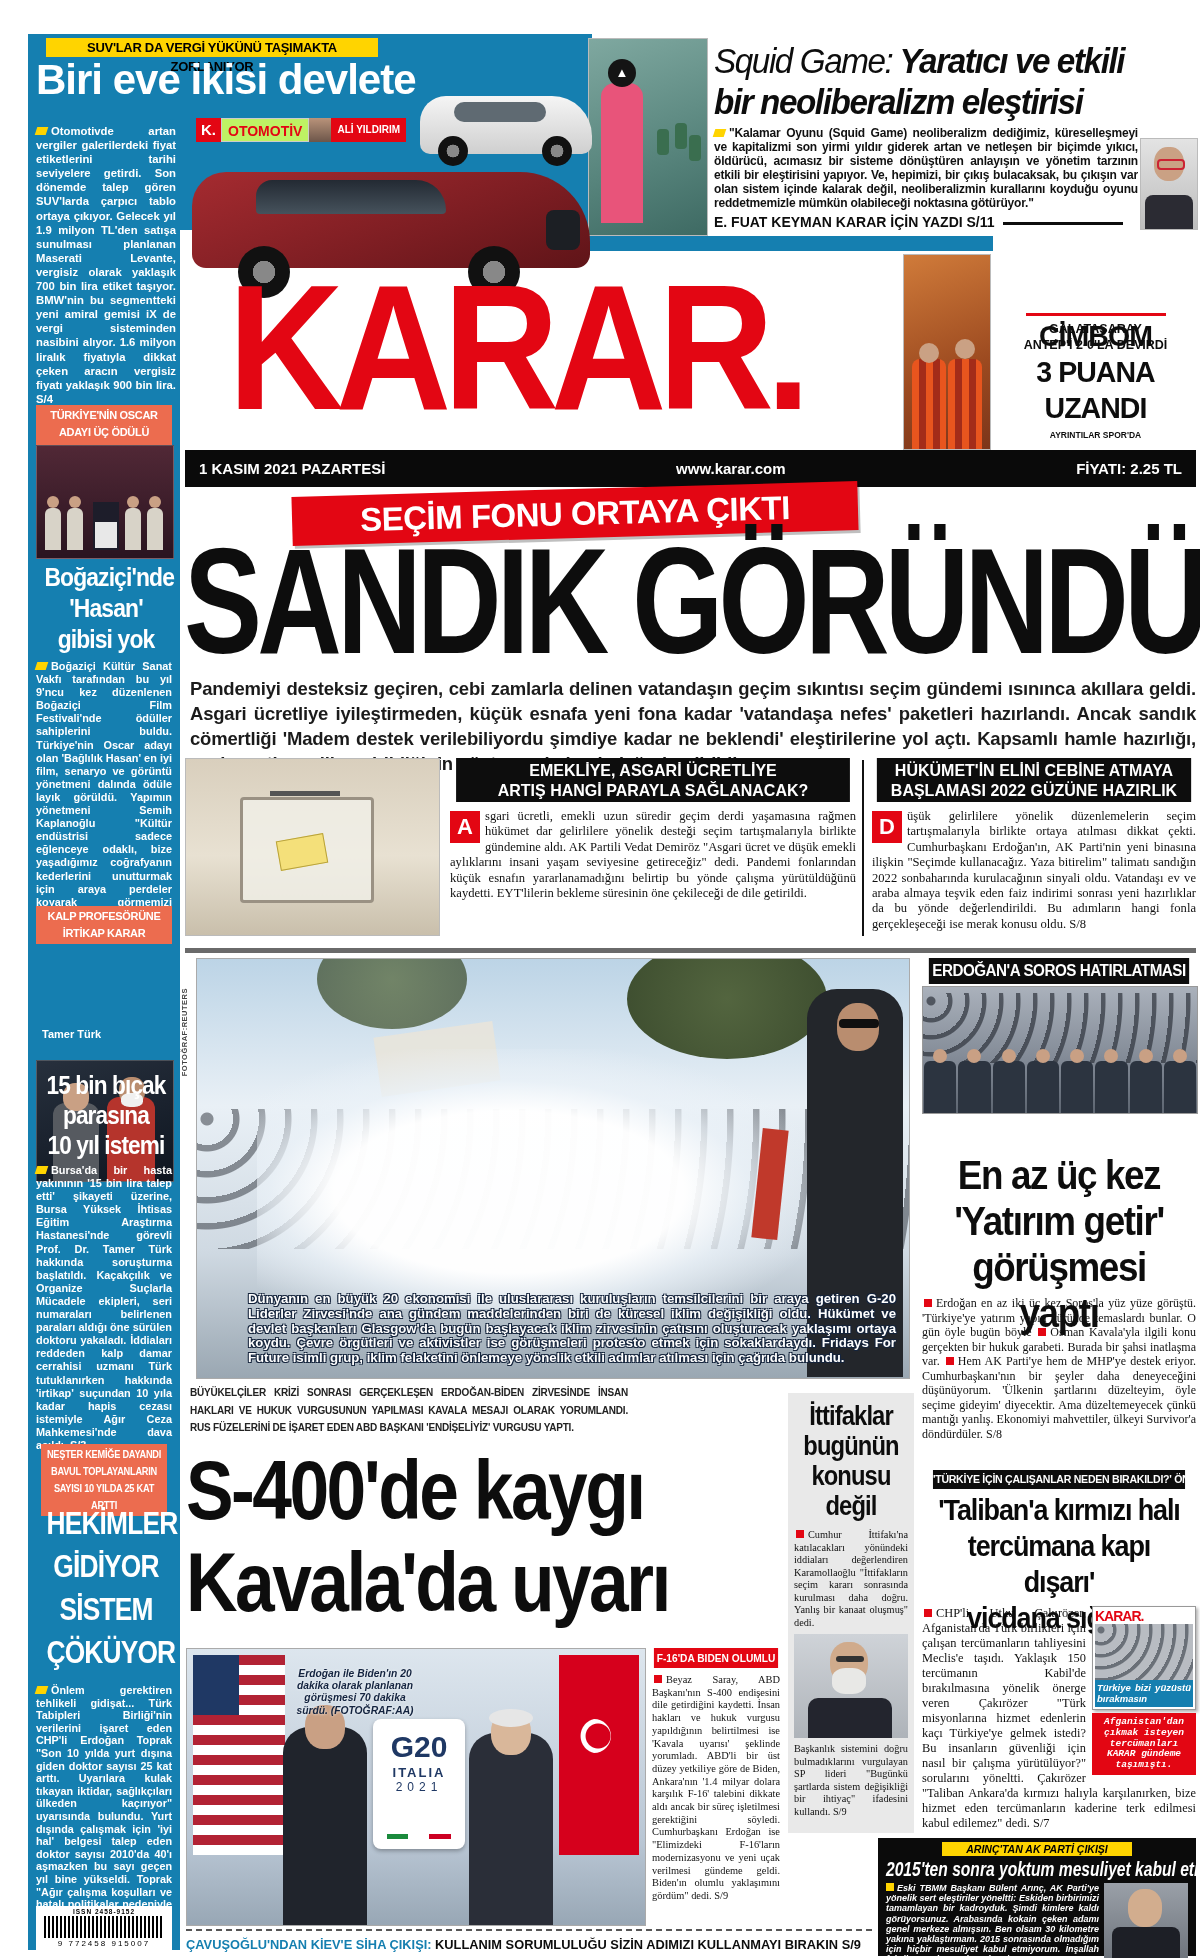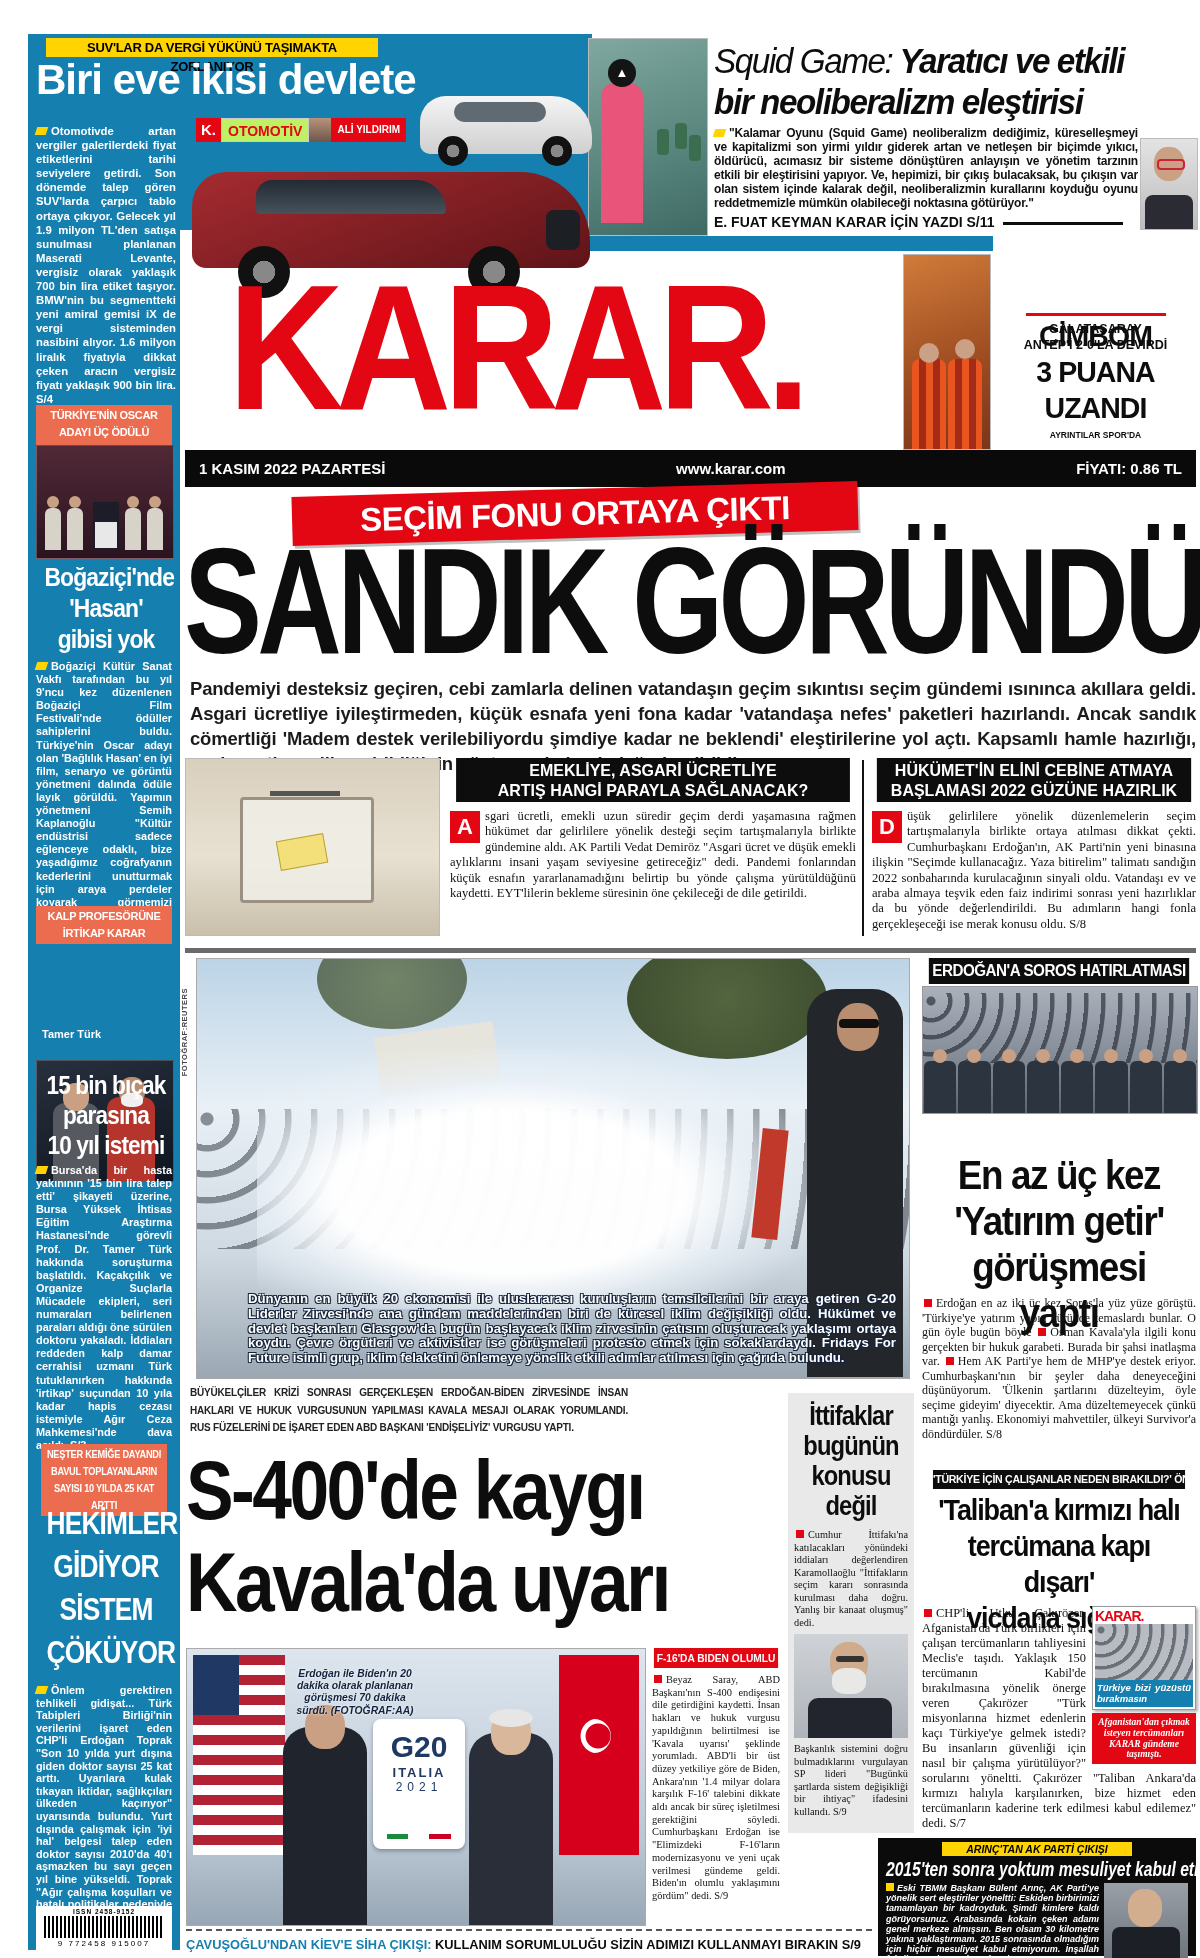--- a/index.html
+++ b/index.html
@@ -136,21 +136,21 @@
   #taliban-headline{left:922px;top:1492px;width:274px;font-size:29px;font-weight:600;line-height:36px;text-align:center;
       color:#0a0a0a;letter-spacing:-1.2px;transform:scaleX(.93);}
   #taliban-body{left:922px;top:1606px;width:274px;height:228px;font-size:12.4px;line-height:15px;text-align:justify;color:#111;}
   #karar-inset{float:right;width:104px;margin:0 0 4px 6px;}
   #karar-inset .mini{border:1px solid #999;background:#fff;padding:2px;box-shadow:2px 2px 3px rgba(0,0,0,.3);}
   #karar-inset .mlogo{color:#e30613;font-weight:800;font-size:14px;font-family:"Liberation Sans",sans-serif;letter-spacing:-1px;}
   #karar-inset .mphoto{height:56px;background:repeating-radial-gradient(circle at 6px 6px,#6a7078 0 3px,#b8bcc2 4px 12px);}
   #karar-inset .mstrip{background:#157fb0;color:#fff;font-style:italic;font-weight:bold;font-size:9.5px;
       line-height:10.5px;padding:3px 2px;font-family:"Liberation Sans",sans-serif;}
   #karar-inset .mcap{margin-top:3px;background:#e30613;color:#fff;font-weight:bold;font-style:italic;font-size:9.5px;
-      line-height:10.8px;text-align:center;padding:4px 3px;font-family:Liberation Serif, serif;}
+      line-height:10.8px;text-align:center;padding:4px 3px;font-family:Liberation Mono, monospace;}
   
   #arinc-box{left:878px;top:1838px;width:318px;height:118px;background:#0b0b0b;box-sizing:border-box;padding:4px 8px;}
   #arinc-kicker{display:block;margin:0 auto;width:190px;background:#ffd400;color:#000;font-size:10.5px;font-weight:800;
       font-style:italic;text-align:center;line-height:14px;}
   #arinc-headline{color:#fff;font-size:20px;font-weight:800;font-style:italic;white-space:nowrap;
       transform:scaleX(.78);transform-origin:left top;margin:2px 0;}
   #arinc-body{color:#fff;font-size:9px;font-weight:bold;font-style:italic;line-height:10.2px;text-align:justify;}
   #arinc-photo{float:right;width:84px;height:76px;margin:0 0 0 5px;background:linear-gradient(#9aa0a8,#6e747c);position:relative;}
   #arinc-photo .head{position:absolute;left:24px;top:6px;width:34px;height:38px;border-radius:45%;background:#d2ad8e;}
   #arinc-photo .suit{position:absolute;left:8px;bottom:0;width:68px;height:32px;background:#1d1f26;border-radius:8px 8px 0 0;}
@@ -303,23 +303,23 @@
   </div>
   <div class="abs" id="gs-rule"></div>
   <div class="abs" id="gs-headline">
     <span>CİMBOM</span><br>
     <span>3 PUANA</span><br>
     <span>UZANDI</span>
   </div>
   <div class="abs" id="gs-note">AYRINTILAR SPOR'DA</div>
 
   <div class="abs" id="datebar">
-    <span>1 KASIM 2022 PAZARTESİ</span>
+    <span>1 KASIM 2021 PAZARTESİ</span>
     <span>www.karar.com</span>
-    <span>FİYATI: 0.86 TL</span>
+    <span>FİYATI: 2.25 TL</span>
   </div>
 
   <div class="abs" id="lead-banner">SEÇİM FONU ORTAYA ÇIKTI</div>
   <div class="abs" id="lead-headline">SANDIK GÖRÜNDÜ</div>
   <div class="abs" id="lead-deck">Pandemiyi desteksiz geçiren, cebi zamlarla delinen vatandaşın geçim sıkıntısı seçim gündemi ısınınca akıllara geldi. Asgari ücretliye iyileştirmeden, küçük esnafa yeni fona kadar 'vatandaşa nefes' paketleri hazırlandı. Ancak sandık cömertliği 'Madem destek verilebiliyordu şimdiye kadar ne beklendi' eleştirilerine yol açtı. Kapsamlı hamle hazırlığı, seçim sathı mailine girildiğinin göstergesi olarak değerlendirildi.</div>
 
   <div class="abs" id="ballot-photo">
     <div class="box"></div>
     <div class="slot"></div>
       <div class="env"></div>

